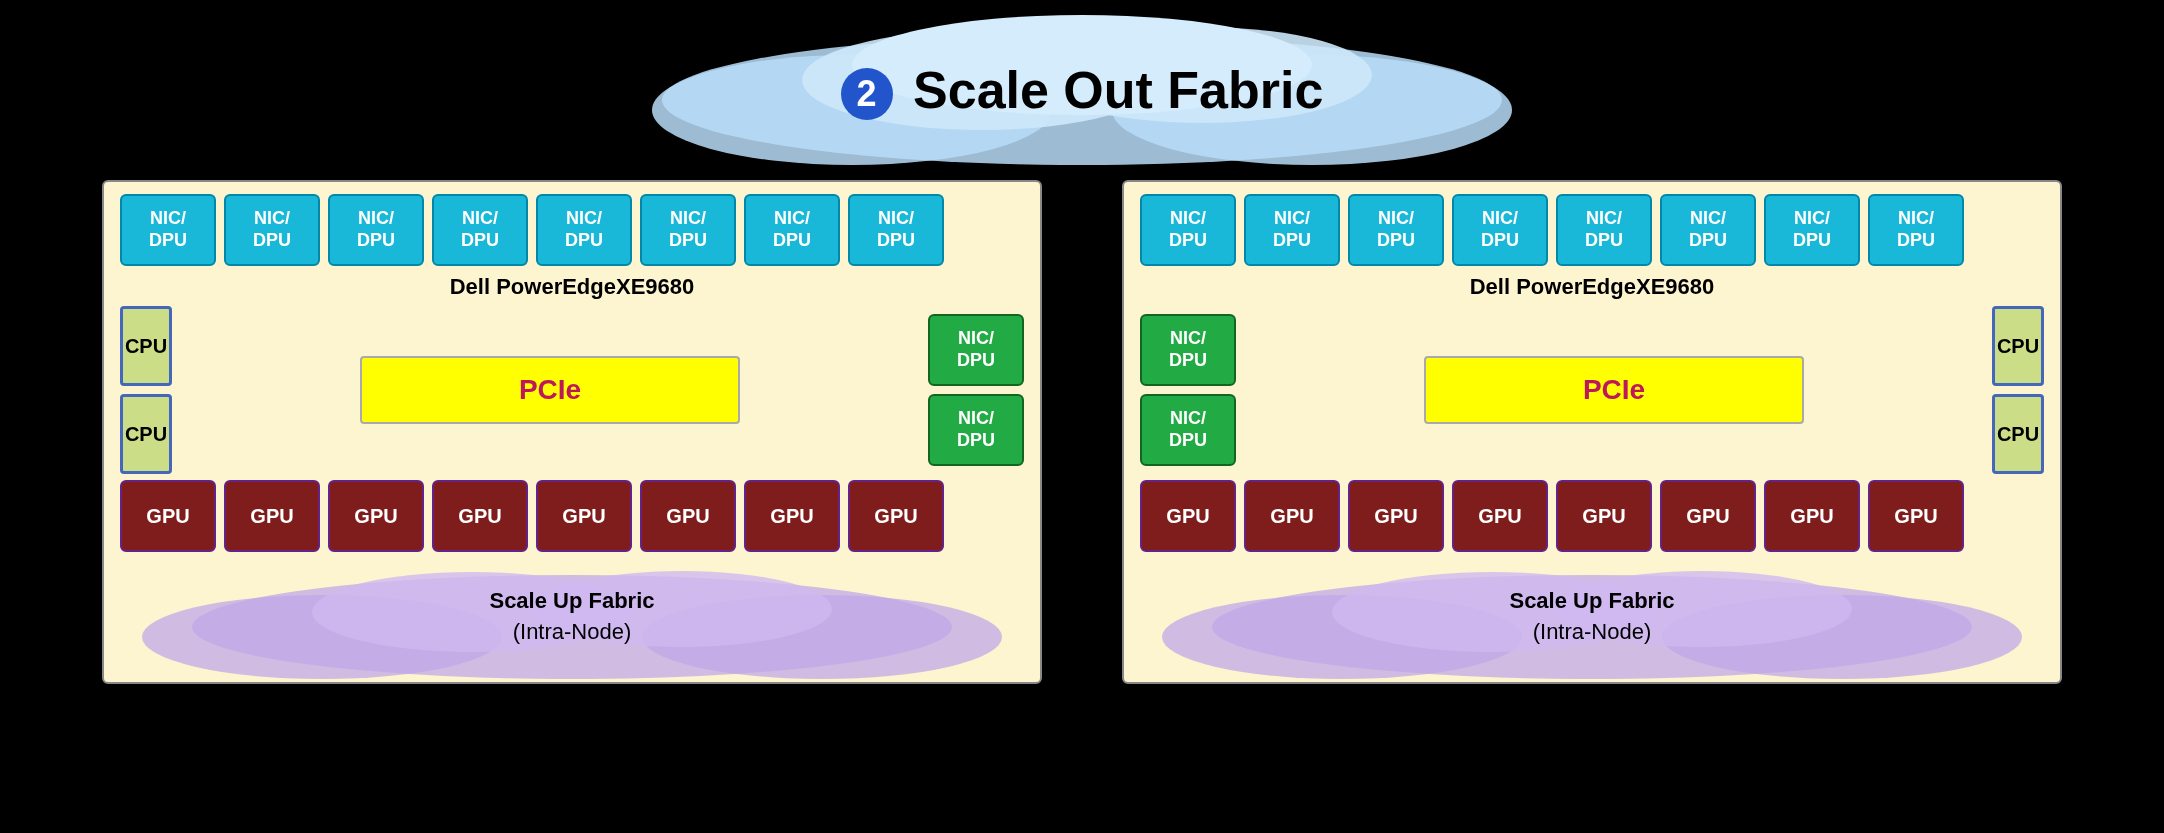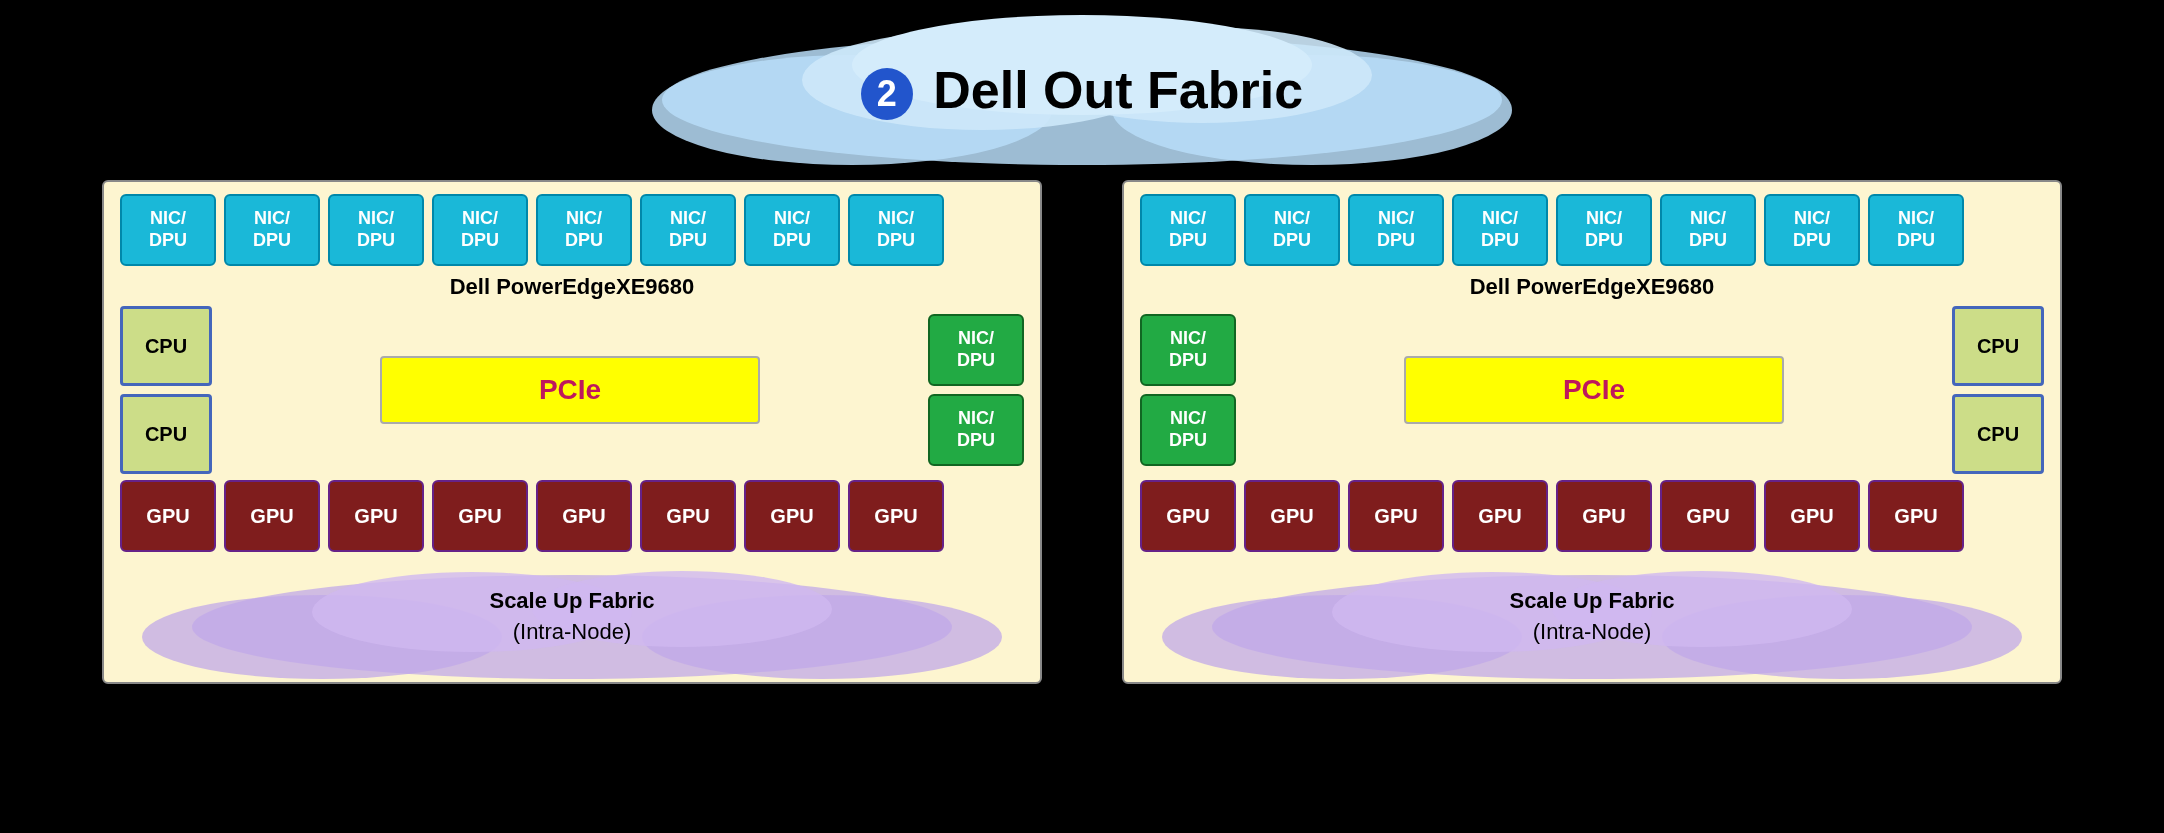--- a/index.html
+++ b/index.html
@@ -139,21 +139,21 @@
       gap: 8px;
     }
     .cpu-box {
       background: #ccdd88;
       border: 3px solid #4466bb;
       border-radius: 4px;
       color: #000;
       font-size: 20px;
       font-weight: bold;
       text-align: center;
-      width: 92px;
+      width: 52px;
       height: 80px;
       display: flex;
       align-items: center;
       justify-content: center;
     }
     .pcie-area {
       flex: 1;
       display: flex;
       align-items: center;
       justify-content: center;
@@ -227,21 +227,21 @@
   <svg class="cloud-bg" viewBox="0 0 900 160" xmlns="http://www.w3.org/2000/svg">
     <ellipse cx="450" cy="90" rx="420" ry="65" fill="#b8ddf8" opacity="0.85"></ellipse>
     <ellipse cx="220" cy="100" rx="200" ry="55" fill="#b8ddf8" opacity="0.85"></ellipse>
     <ellipse cx="680" cy="100" rx="200" ry="55" fill="#b8ddf8" opacity="0.85"></ellipse>
     <ellipse cx="350" cy="70" rx="180" ry="50" fill="#cde8fa" opacity="0.9"></ellipse>
     <ellipse cx="570" cy="65" rx="170" ry="48" fill="#cde8fa" opacity="0.9"></ellipse>
     <ellipse cx="450" cy="55" rx="230" ry="50" fill="#d4ecfb"></ellipse>
   </svg>
   <div class="cloud-title">
     <span class="badge">2</span>
-    <span>Dell Out Fabric</span><br>
+    <span>Scale Out Fabric</span><br>
   </div>
 </div>
 
 <div class="main-row">
 
   <div class="node-box">
 
     <div class="nic-row">
       <div class="nic-dpu">NIC/<br>DPU</div>
       <div class="nic-dpu">NIC/<br>DPU</div>

